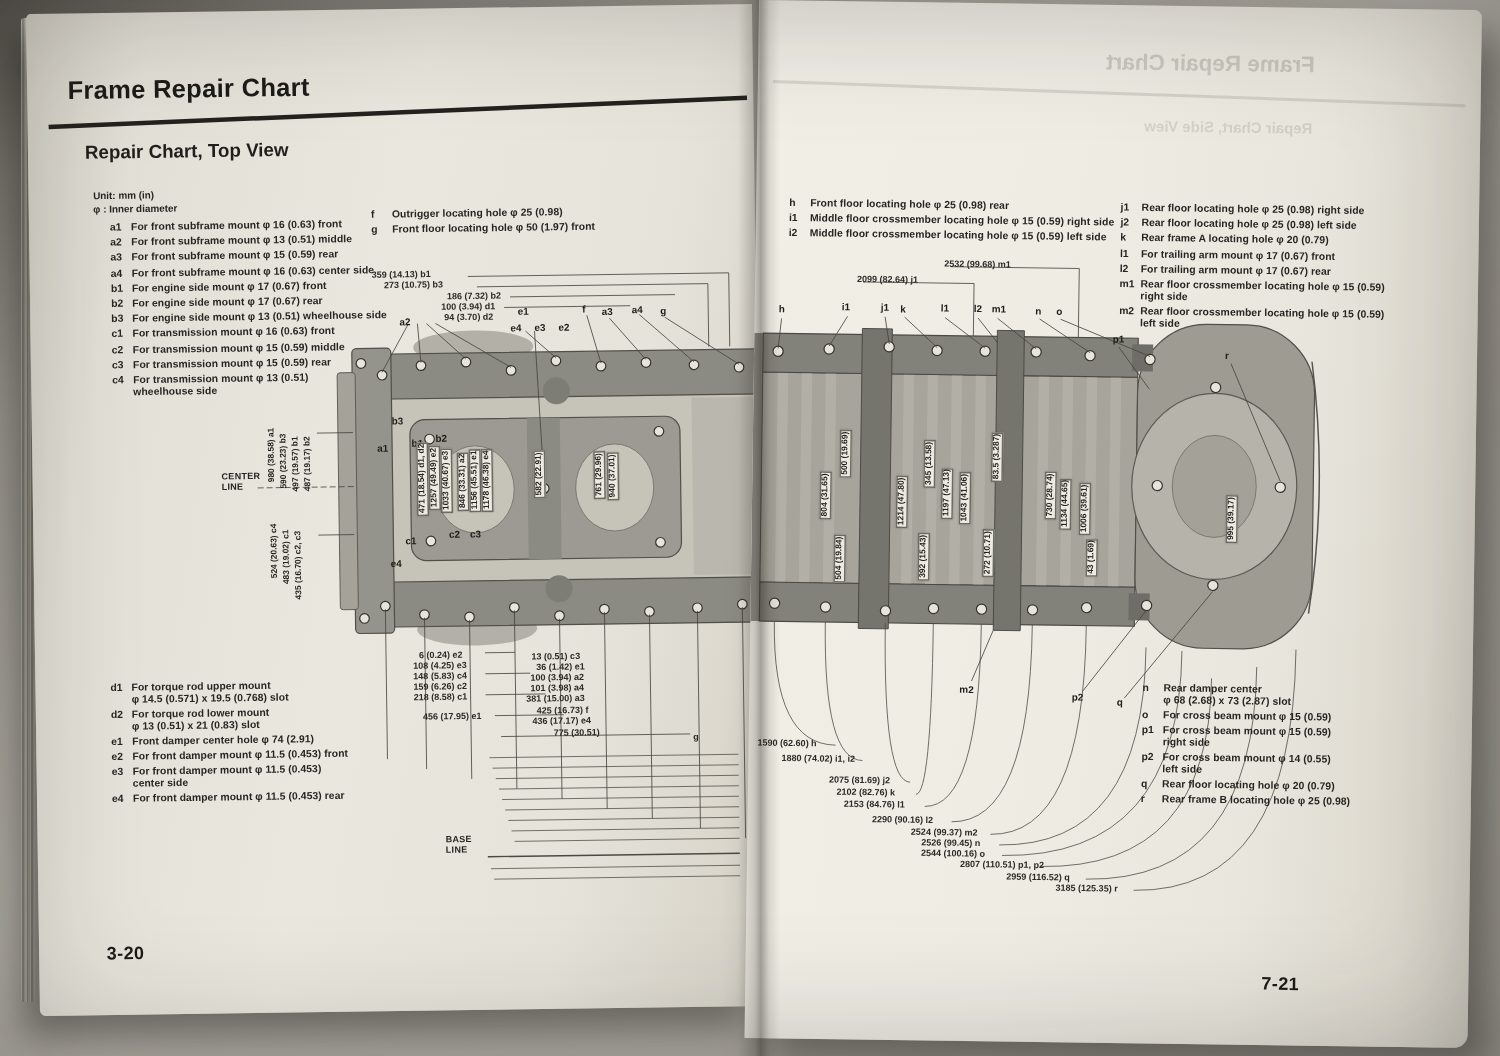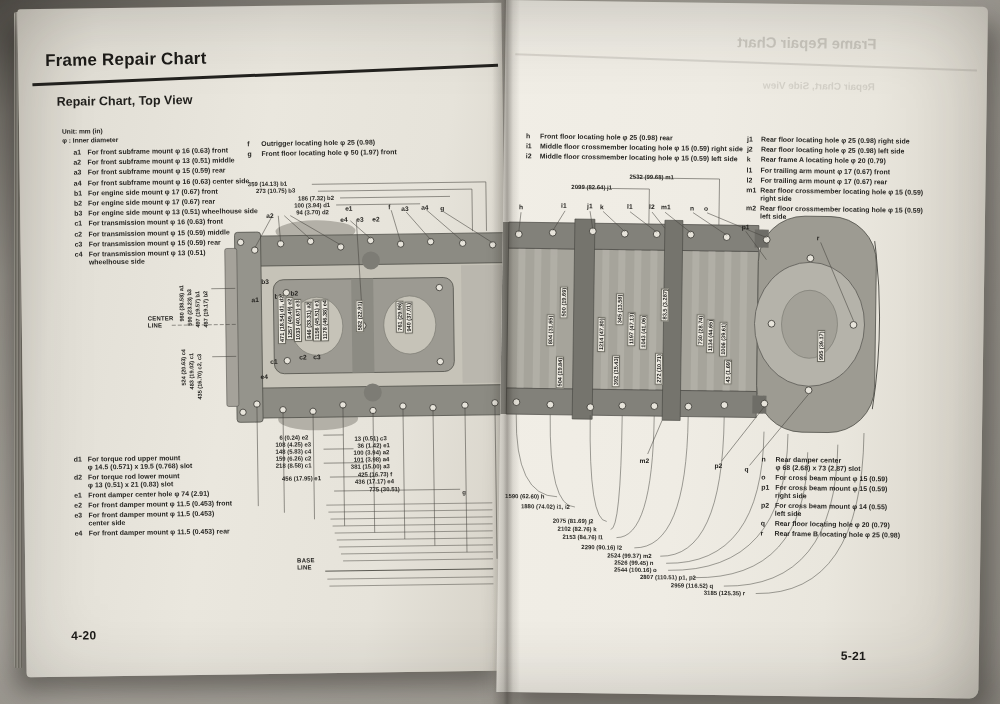--- a/index.html
+++ b/index.html
@@ -366,21 +366,21 @@
       <div class="dim" style="left: 330px; top: 452px;">101 (3.98) a4</div>
       <div class="dim" style="left: 327px; top: 459px;">381 (15.00) a3</div>
       <div class="dim" style="left: 334px; top: 467px;">425 (16.73) f</div>
       <div class="dim" style="left: 331px; top: 474px;">436 (17.17) e4</div>
       <div class="dim" style="left: 345px; top: 482px;">775 (30.51)</div>
       <div class="dim" style="left: 438px; top: 486px;">g</div>
     </div>
 
   <div class="cline" style="left:126px;top:308px;">CENTER LINE</div>
   <div class="cline" style="left:272px;top:552px;width:22px;">BASE LINE</div>
-  <div class="pageno" style="left:45px;top:620px;">4-20</div>
+  <div class="pageno" style="left:45px;top:620px;">3-20</div>
 </div>
 
 <div class="page page-right">
 
   <div class="ghost g1" style="left:232px;top:30px;">Frame Repair Chart</div>
   <div class="ghost-rule" style="left:10px;top:58px;width:462px;"></div>
   <div class="ghost g2" style="left:258px;top:76px;">Repair Chart, Side View</div>
 
   <svg width="482" height="692" viewBox="0 0 482 692">
 
@@ -631,17 +631,17 @@
       <div class="dim" style="left: 64px; top: 533px;">2153 (84.76) l1</div>
       <div class="dim" style="left: 83px; top: 543px;">2290 (90.16) l2</div>
       <div class="dim" style="left: 109px; top: 551px;">2524 (99.37) m2</div>
       <div class="dim" style="left: 116px; top: 558px;">2526 (99.45) n</div>
       <div class="dim" style="left: 116px; top: 565px;">2544 (100.16) o</div>
       <div class="dim" style="left: 142px; top: 572px;">2807 (110.51) p1, p2</div>
       <div class="dim" style="left: 173px; top: 580px;">2959 (116.52) q</div>
       <div class="dim" style="left: 206px; top: 587px;">3185 (125.35) r</div>
     </div>
 
-  <div class="pageno" style="left:344px;top:644px;">5-21</div>
+  <div class="pageno" style="left:344px;top:644px;">7-21</div>
 </div>
 
 <div class="spine"></div>
 <div class="vignette"></div>
 
 </body></html>

